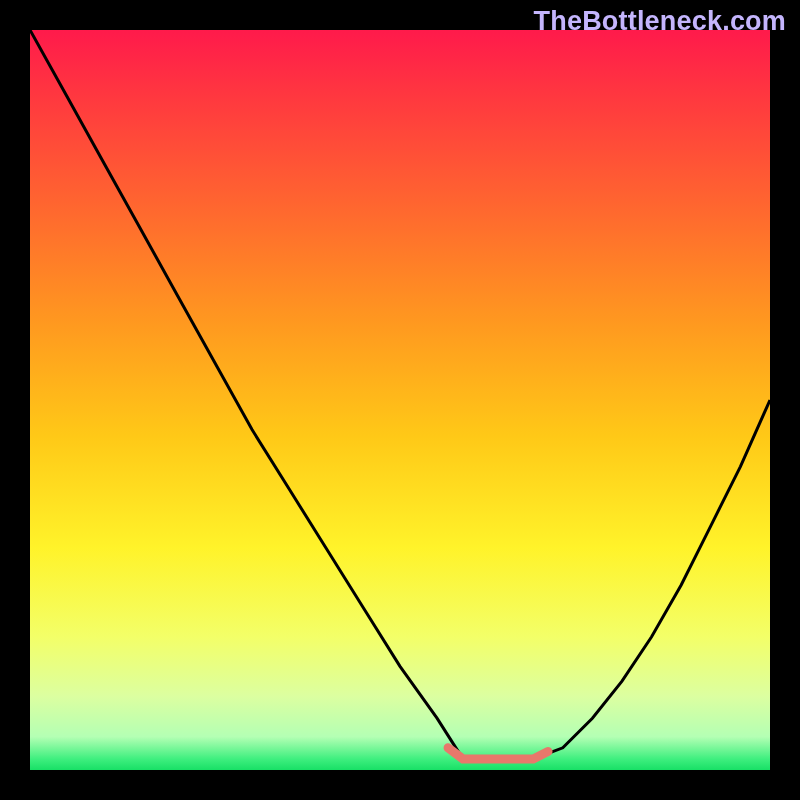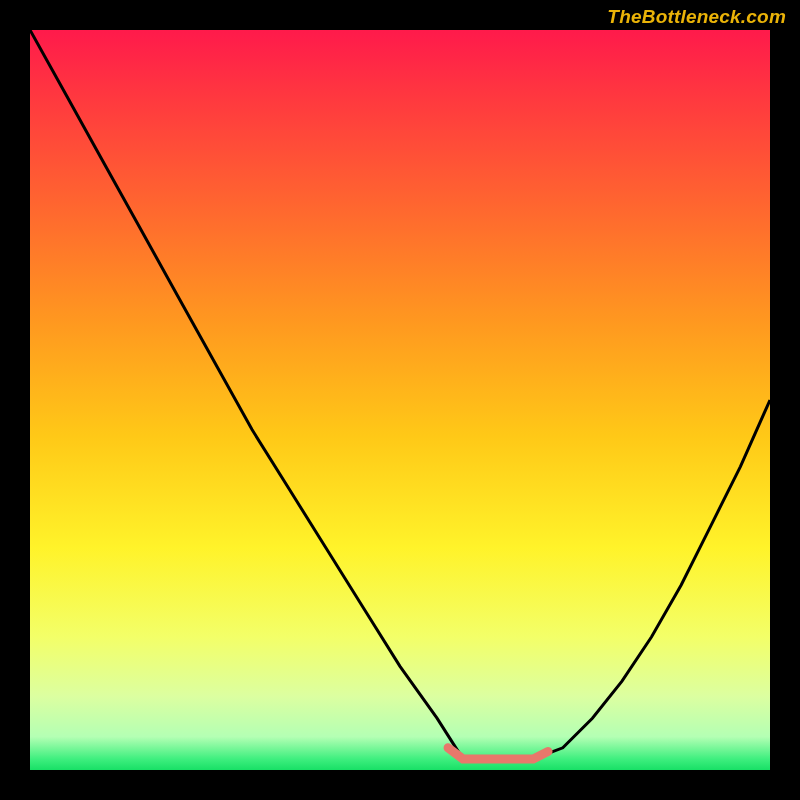--- a/index.html
+++ b/index.html
@@ -13,27 +13,26 @@
   }
   .stage {
     position: relative;
     width: 800px;
     height: 800px;
   }
   .watermark {
     position: absolute;
     top: 6px;
     right: 14px;
-    color: #eab308;
-    font-size: 19px;
+    color: #c4b5fd;
+    font-size: 27px;
     font-weight: 600;
     letter-spacing: 0.2px;
     z-index: 10;
     user-select: none;
-    font-style: italic;
   }
   .plot {
     position: absolute;
     left: 30px;
     top: 30px;
     width: 740px;
     height: 740px;
     background: #000;
   }
   svg {

